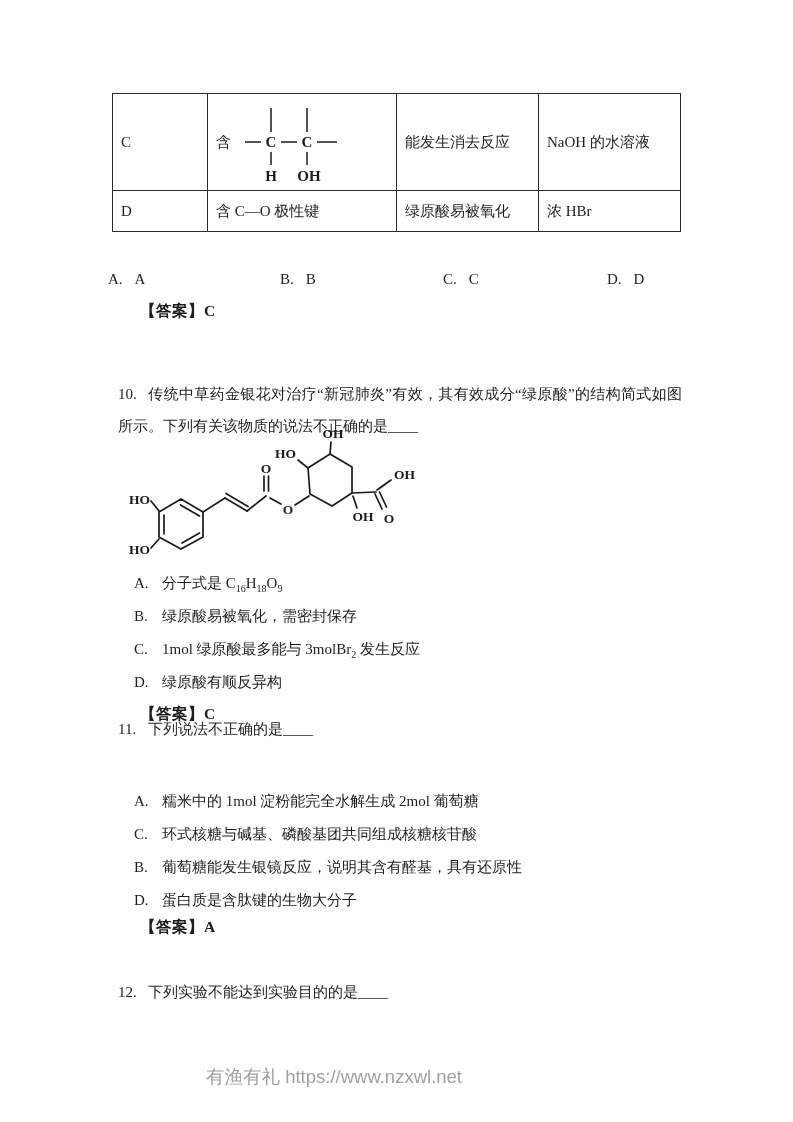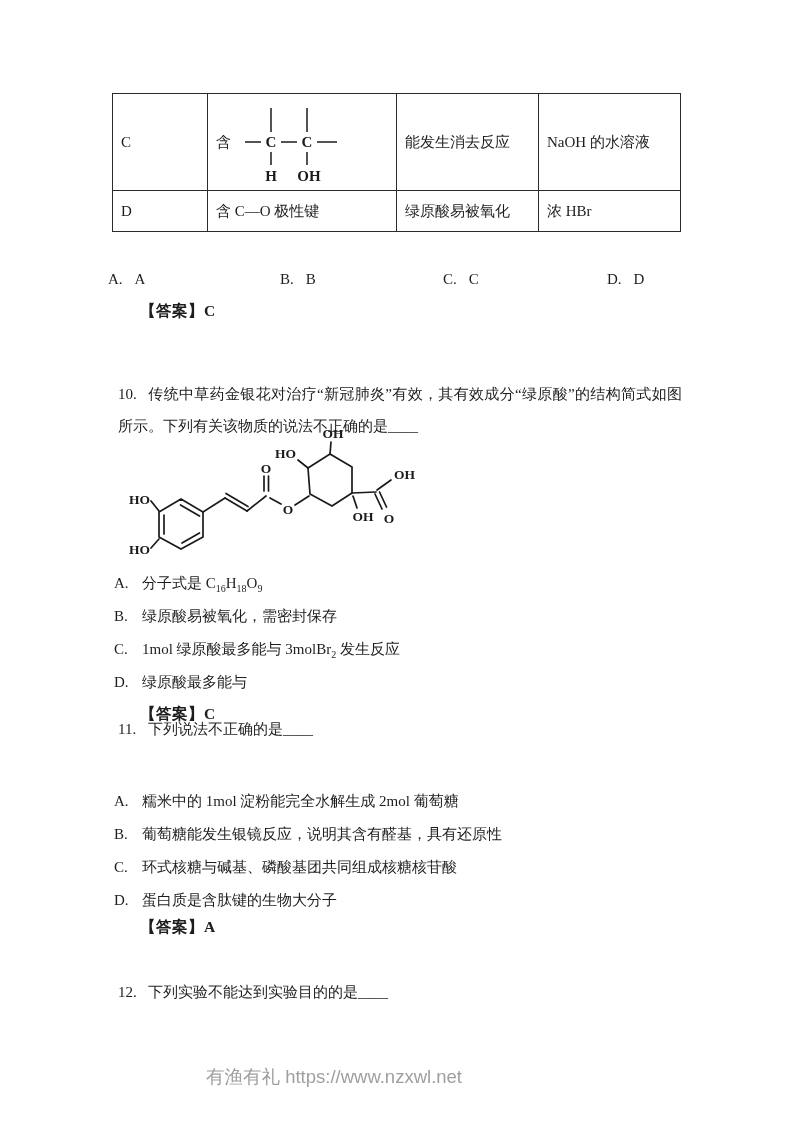--- a/index.html
+++ b/index.html
@@ -22,21 +22,21 @@
   tr.row-c { height:97px; }
   tr.row-d { height:41px; }
   .structure-cell-inner { display:flex; align-items:center; gap:2px; }
   .struct-svg text { font-family:"Liberation Serif","DejaVu Serif",serif; font-weight:bold; fill:#1a1a1a; }
   .struct-svg line { stroke:#1a1a1a; stroke-width:1.5; }
   
   .abs { position:absolute; }
   .answer-line { left:112px; font-weight:bold; font-size:15.5px; letter-spacing:0.5px;margin-left:28px; }
   .stem { left:118px; width:564px; line-height:32px; text-align:justify; }
   .qnum { display:inline-block; min-width:30px; }
-  .opt-block { left:114px; }
+  .opt-block { left:134px; }
   .opt-line { height:20px; margin-bottom:13px; white-space:nowrap; }
   .opt-key { display:inline-block; width:28px; }
   sub { font-size:10px; }
   
   .q9-row { left:0; top:271px; width:793px; height:20px; }
   .q9-opt { position:absolute; white-space:nowrap; }
   .q9-opt .k { margin-right:12px; }
   
   .molecule { position:absolute; left:110px; top:423px; }
   .molecule path, .molecule line, .molecule polyline { stroke:#1a1a1a; stroke-width:1.7; fill:none; stroke-linecap:round; }
@@ -154,32 +154,32 @@
     <div class="opt-line">
       <span class="opt-key">A.</span><span>分子式是 </span><span>C</span><sub>16</sub><span>H</span><sub>18</sub><span>O</span><sub>9</sub>
     </div>
     <div class="opt-line">
       <span class="opt-key">B.</span><span>绿原酸易被氧化，需密封保存</span>
     </div>
     <div class="opt-line">
       <span class="opt-key">C.</span><span>1mol 绿原酸最多能与 3molBr</span><sub>2</sub><span> 发生反应</span>
     </div>
     <div class="opt-line">
-      <span class="opt-key">D.</span><span>绿原酸最多能与</span>
+      <span class="opt-key">D.</span><span>绿原酸有顺反异构</span>
     </div>
   </div>
 
   <div class="abs answer-line" style="top:704px"><span>【答案】</span><span>C</span></div>
 
   <div class="abs stem" style="top:713px"><span class="qnum">11.</span><span>下列说法不正确的是____</span></div>
 
   <div class="abs opt-block" style="top:792px">
     <div class="opt-line"><span class="opt-key">A.</span><span>糯米中的 1mol 淀粉能完全水解生成 2mol 葡萄糖</span></div>
+    <div class="opt-line"><span class="opt-key">C.</span><span>环式核糖与碱基、磷酸基团共同组成核糖核苷酸</span></div>
     <div class="opt-line"><span class="opt-key">B.</span><span>葡萄糖能发生银镜反应，说明其含有醛基，具有还原性</span></div>
-    <div class="opt-line"><span class="opt-key">C.</span><span>环式核糖与碱基、磷酸基团共同组成核糖核苷酸</span></div>
     <div class="opt-line"><span class="opt-key">D.</span><span>蛋白质是含肽键的生物大分子</span></div>
   </div>
 
   <div class="abs answer-line" style="top:917px"><span>【答案】</span><span>A</span></div>
 
   <div class="abs stem" style="top:976px"><span class="qnum">12.</span><span>下列实验不能达到实验目的的是____</span></div>
 
   <div class="abs footer"><span>有渔有礼 https://www.nzxwl.net</span></div>
 
 </div>

